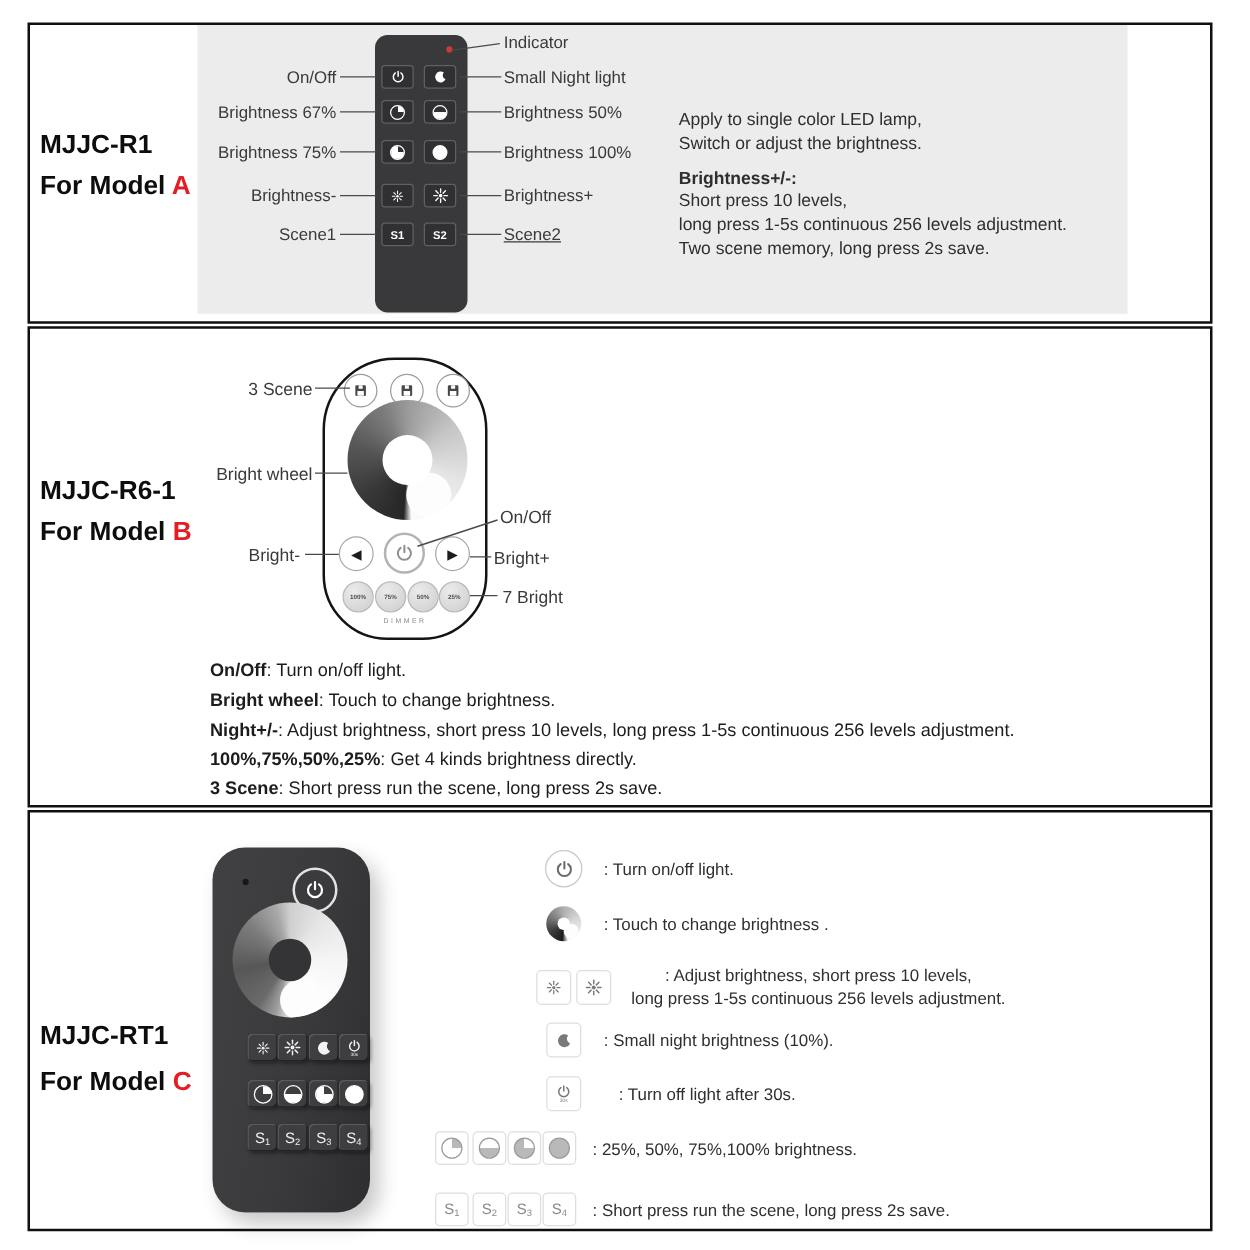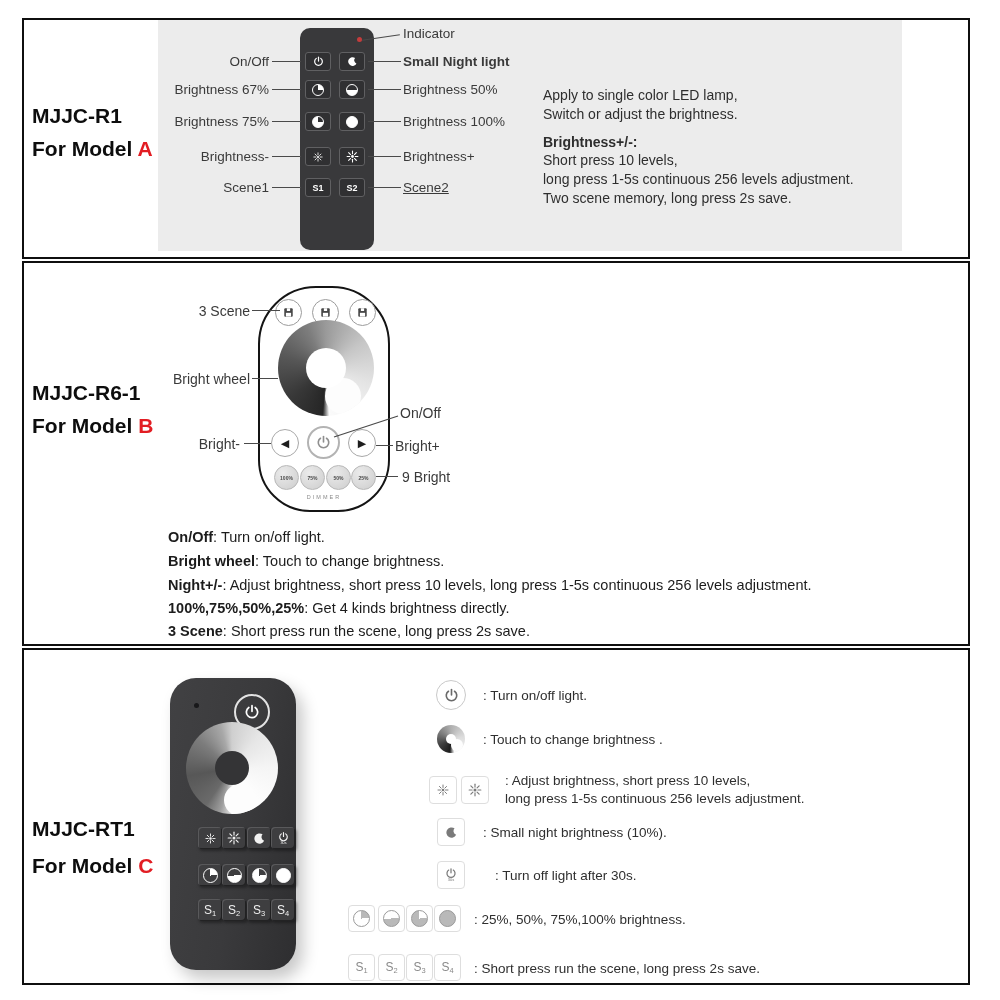--- a/index.html
+++ b/index.html
@@ -156,21 +156,21 @@
     <div class="abs lab" style="right:699px;top:128px;margin-left:40px;">Brightness-</div>
     <div class="abs lab" style="right:699px;top:159px;">Scene1</div>
     <div class="abs ln" style="left:248px;top:41px;width:29px;"></div>
     <div class="abs ln" style="left:248px;top:69px;width:29px;"></div>
     <div class="abs ln" style="left:248px;top:101px;width:29px;"></div>
     <div class="abs ln" style="left:248px;top:136px;width:29px;"></div>
     <div class="abs ln" style="left:248px;top:167px;width:29px;"></div>
 
     <div class="abs ln" style="left:338px;top:17px;width:38px;transform:rotate(-8deg);"></div>
     <div class="abs lab" style="left:379px;top:5px;">Indicator</div>
-    <div class="abs lab" style="left:379px;top:33px;font-weight:bold;">Small Night light</div>
+    <div class="abs lab" style="left:379px;top:33px;">Small Night light</div>
     <div class="abs lab" style="left:379px;top:61px;">Brightness 50%</div>
     <div class="abs lab" style="left:379px;top:93px;">Brightness 100%</div>
     <div class="abs lab" style="left:379px;top:128px;">Brightness+</div>
     <div class="abs lab" style="left:379px;top:159px;text-decoration:underline;">Scene2</div>
     <div class="abs ln" style="left:344px;top:41px;width:33px;"></div>
     <div class="abs ln" style="left:344px;top:69px;width:33px;"></div>
     <div class="abs ln" style="left:344px;top:101px;width:33px;"></div>
     <div class="abs ln" style="left:344px;top:136px;width:33px;"></div>
     <div class="abs ln" style="left:344px;top:167px;width:33px;"></div>
 
@@ -248,21 +248,21 @@
     <div class="abs ln" style="left:228px;top:115px;width:26px;"></div>
     <div class="abs lab" style="right:728px;top:172px;font-size:14px;">Bright-</div>
     <div class="abs ln" style="left:220px;top:180px;width:27px;"></div>
     <svg class="abs" style="left:300px;top:145px;" width="80" height="35">
       <line x1="10" y1="29" x2="74" y2="8" stroke="#4a4a4a" stroke-width="1.2"></line>
     </svg>
     <div class="abs lab" style="left:376px;top:141px;font-size:14px;">On/Off</div>
     <div class="abs ln" style="left:352px;top:182px;width:17px;"></div>
     <div class="abs lab" style="left:371px;top:174px;font-size:14px;">Bright+</div>
     <div class="abs ln" style="left:352px;top:213px;width:22px;"></div>
-    <div class="abs lab" style="left:378px;top:205px;font-size:14px;">9 Bright</div>
+    <div class="abs lab" style="left:378px;top:205px;font-size:14px;">7 Bright</div>
 
     <div class="abs feat" style="left:144px;top:264px;"><b>On/Off</b><span>: Turn on/off light.</span></div>
     <div class="abs feat" style="left:144px;top:288px;"><b>Bright wheel</b><span>: Touch to change brightness.</span></div>
     <div class="abs feat" style="left:144px;top:312px;"><b>Night+/-</b><span>: Adjust brightness, short press 10 levels, long press 1-5s continuous 256 levels adjustment.</span></div>
     <div class="abs feat" style="left:144px;top:335px;"><b>100%,75%,50%,25%</b><span>: Get 4 kinds brightness directly.</span></div>
     <div class="abs feat" style="left:144px;top:358px;"><b>3 Scene</b><span>: Short press run the scene, long press 2s save.</span></div>
   </div>
 
   <div class="sec" style="top:648px;height:337px;">
     <div class="abs title" style="left:8px;top:160px;line-height:37px;">
@@ -349,21 +349,21 @@
     <div class="abs box" style="left:405px;top:126px;width:28px;height:28px;">
         <svg class="ic" viewBox="0 0 24 24" width="12" height="12">
           <use href="#sym-sun"></use>
         </svg>
       </div>
     <div class="abs box" style="left:437px;top:126px;width:28px;height:28px;">
         <svg class="ic" viewBox="0 0 24 24" width="14" height="14">
           <use href="#sym-sun"></use>
         </svg>
       </div>
-    <div class="abs ctext" style="left:481px;top:122px;">
+    <div class="abs ctext" style="left:481px;top:122px;text-align:center;">
       <p>: Adjust brightness, short press 10 levels,</p>
       <p>long press 1-5s continuous 256 levels adjustment.</p>
     </div>
 
     <div class="abs box" style="left:413px;top:168px;width:28px;height:28px;">
         <svg class="ic" viewBox="0 0 24 24" width="13" height="13">
           <use href="#sym-moon"></use>
         </svg>
       </div>
     <div class="abs ctext" style="left:459px;top:174px;">: Small night brightness (10%).</div>

